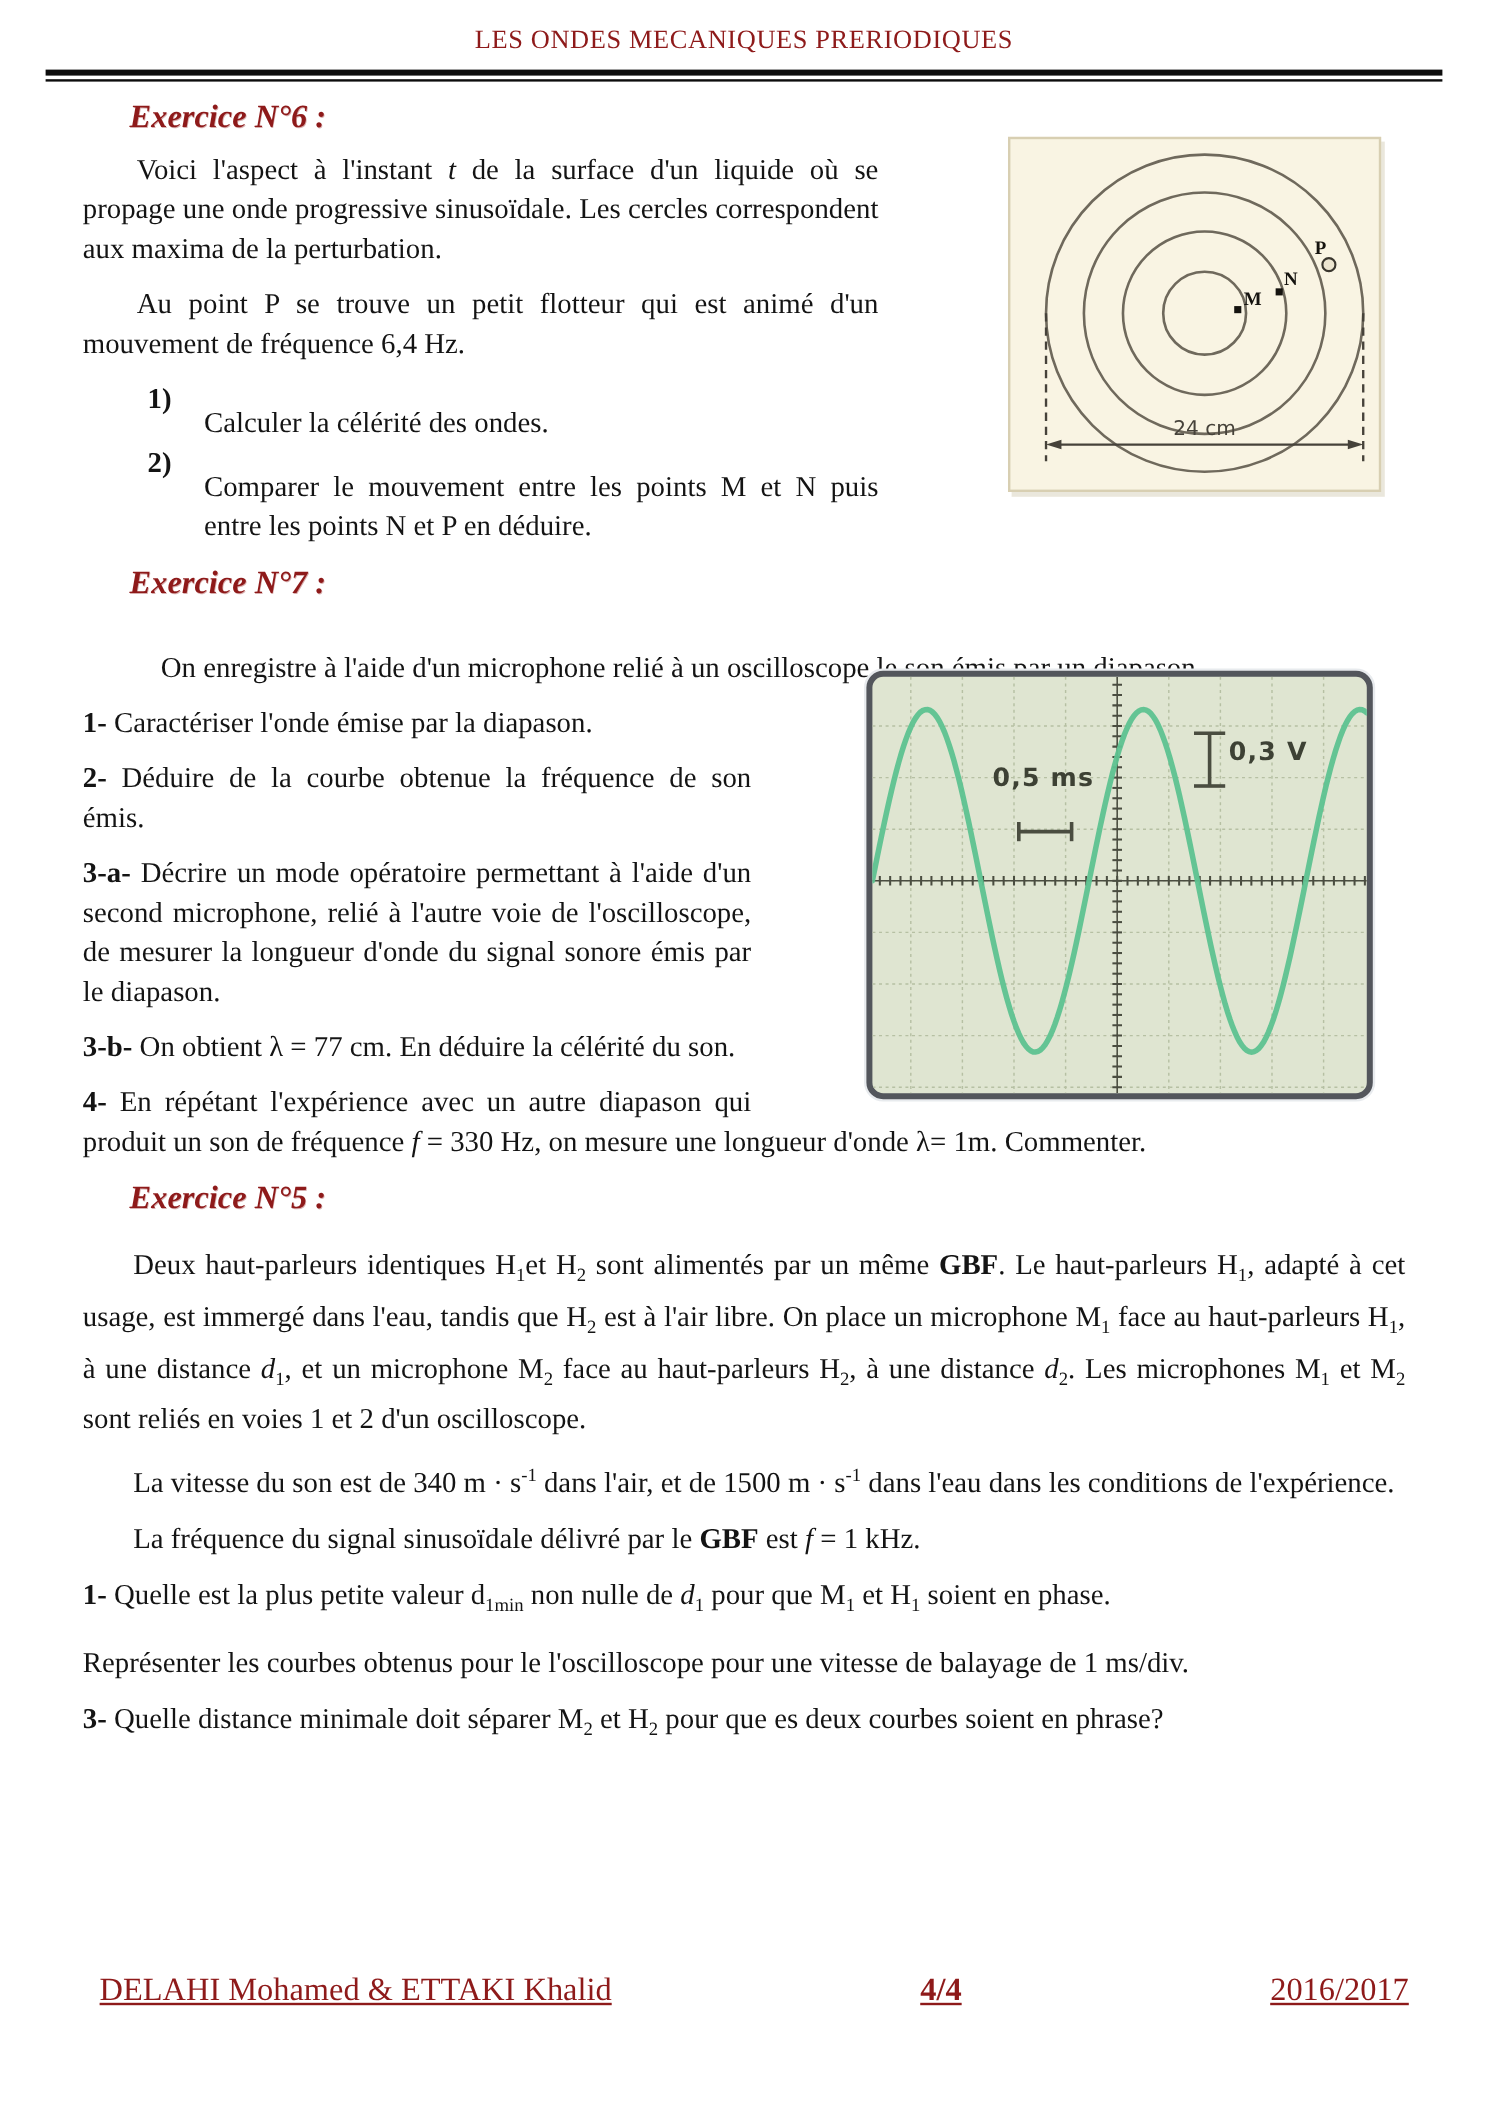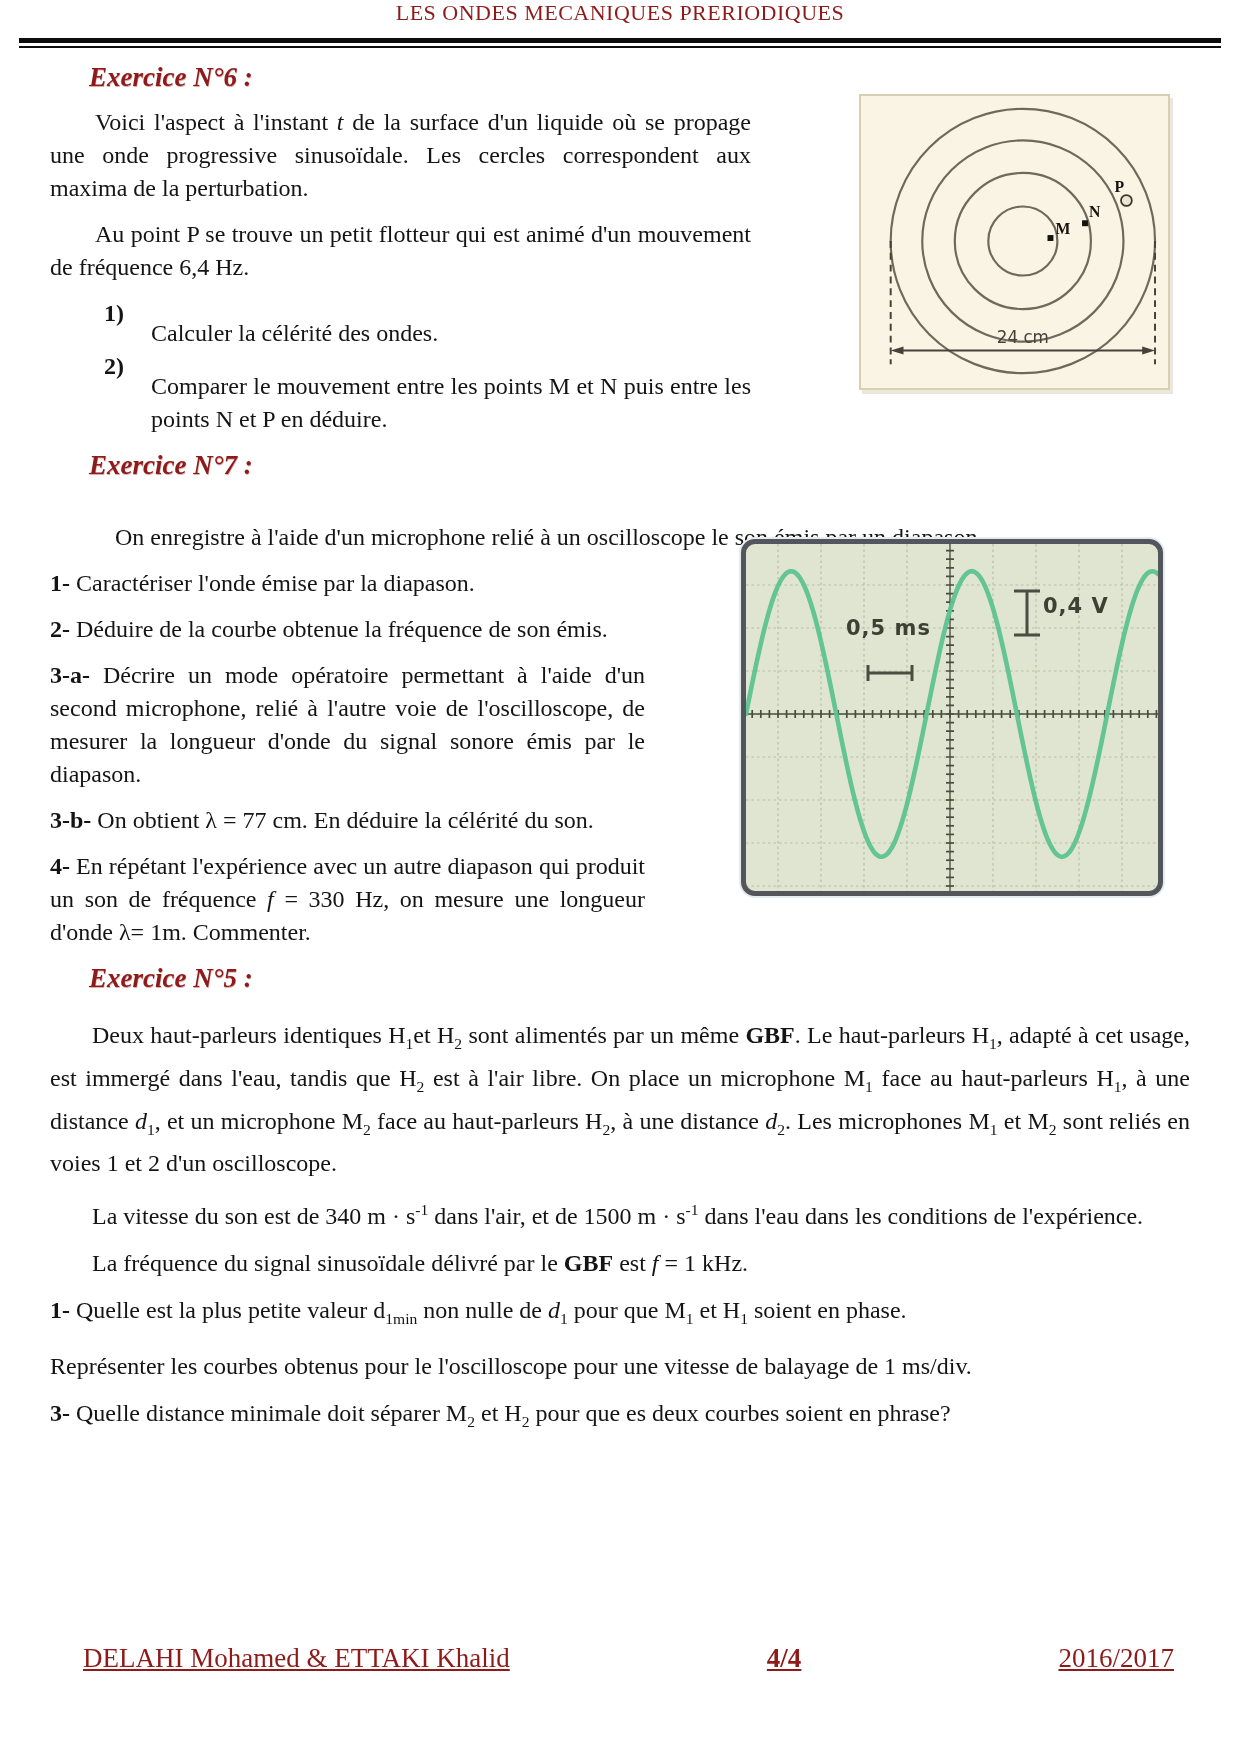--- a/index.html
+++ b/index.html
@@ -1,19 +1,19 @@
 <!DOCTYPE html>
 <html><head>
 <meta charset="utf-8">
 <style>
   html,body{margin:0;padding:0;background:#ffffff;}
   .page{position:relative;width:1240px;height:1754px;background:#ffffff;overflow:hidden;
         font-family:"Liberation Serif","DejaVu Serif",serif;color:#141414;}
-  .inner{padding:0 37px;}
-  .doc-title{margin:0;text-align:center;font-size:22px;font-weight:normal;
+  .inner{padding:0 56px;}
+  .doc-title{margin:0;padding-top:20px;text-align:center;font-size:22px;font-weight:normal;
              letter-spacing:.5px;color:#8e1a1a;}
   .rule{margin:12px -18px 0 -18px;border-top:5px solid #0d0d0d;border-bottom:2px solid #0d0d0d;height:3px;}
   .ex-title{clear:both;font-style:italic;font-weight:bold;font-size:27px;color:#8e1a1a;
             margin:14px 0 0 52px;text-shadow:0.6px 0.6px 0 rgba(142,26,26,.35);}
   .body-text{font-size:24px;line-height:33px;text-align:justify;}
   .mt6{margin-top:6px;}
   p{margin:13px;}
   .ind45{text-indent:45px;}
   .ind65{text-indent:65px;}
   .ind42{text-indent:42px;}
@@ -202,21 +202,21 @@
             <line x1="200" y1="342.0000000000001" x2="208" y2="342.0000000000001" stroke="#4a4d40" stroke-width="1.7"></line>
             <path d="M0 170.0 L2 160.1 L4 150.2 L6 140.4 L8 130.8 L10 121.3 L12 112.1 L14 103.2 L16 94.6 L18 86.3 L20 78.5 L22 71.1 L24 64.2 L26 57.8 L28 51.9 L30 46.6 L32 41.9 L34 37.8 L36 34.4 L38 31.6 L40 29.5 L42 28.1 L44 27.4 L46 27.3 L48 27.9 L50 29.3 L52 31.3 L54 34.0 L56 37.3 L58 41.3 L60 45.9 L62 51.1 L64 56.9 L66 63.2 L68 70.0 L70 77.4 L72 85.1 L74 93.3 L76 101.9 L78 110.8 L80 119.9 L82 129.3 L84 139.0 L86 148.7 L88 158.6 L90 168.5 L92 178.4 L94 188.3 L96 198.1 L98 207.8 L100 217.3 L102 226.5 L104 235.5 L106 244.2 L108 252.5 L110 260.4 L112 267.8 L114 274.8 L116 281.3 L118 287.2 L120 292.6 L122 297.4 L124 301.6 L126 305.1 L128 308.0 L130 310.2 L132 311.7 L134 312.6 L136 312.7 L138 312.2 L140 311.0 L142 309.1 L144 306.5 L146 303.3 L148 299.4 L150 294.9 L152 289.7 L154 284.0 L156 277.8 L158 271.0 L160 263.8 L162 256.1 L164 247.9 L166 239.4 L168 230.6 L170 221.5 L172 212.1 L174 202.5 L176 192.7 L178 182.9 L180 173.0 L182 163.0 L184 153.2 L186 143.3 L188 133.7 L190 124.1 L192 114.9 L194 105.8 L196 97.1 L198 88.8 L200 80.8 L202 73.3 L204 66.2 L206 59.6 L208 53.6 L210 48.1 L212 43.3 L214 39.0 L216 35.4 L218 32.4 L220 30.1 L222 28.5 L224 27.5 L226 27.2 L228 27.7 L230 28.8 L232 30.6 L234 33.1 L236 36.2 L238 40.0 L240 44.4 L242 49.5 L244 55.1 L246 61.2 L248 67.9 L250 75.1 L252 82.7 L254 90.8 L256 99.3 L258 108.1 L260 117.2 L262 126.5 L264 136.1 L266 145.8 L268 155.6 L270 165.5 L272 175.5 L274 185.4 L276 195.2 L278 204.9 L280 214.4 L282 223.8 L284 232.8 L286 241.6 L288 250.0 L290 258.0 L292 265.6 L294 272.8 L296 279.4 L298 285.5 L300 291.1 L302 296.0 L304 300.4 L306 304.1 L308 307.2 L310 309.6 L312 311.3 L314 312.4 L316 312.8 L318 312.4 L320 311.4 L322 309.7 L324 307.3 L326 304.3 L328 300.6 L330 296.3 L332 291.3 L334 285.8 L336 279.7 L338 273.1 L340 266.0 L342 258.4 L344 250.4 L346 242.0 L348 233.3 L350 224.2 L352 214.9 L354 205.4 L356 195.7 L358 185.9 L360 176.0 L362 166.0 L364 156.1 L366 146.3 L368 136.5 L370 127.0 L372 117.6 L374 108.5 L376 99.7 L378 91.2 L380 83.1 L382 75.5 L384 68.3 L386 61.5 L388 55.4 L390 49.7 L392 44.7 L394 40.2 L396 36.4 L398 33.2 L400 30.7 L402 28.9 L404 27.7 L406 27.3 L408 27.5 L410 28.4 L412 30.0" fill="none" stroke="#5dc290" stroke-width="4.6" stroke-linecap="round" opacity="0.95"></path>
             <line x1="122" y1="129" x2="166" y2="129" stroke="#4a4d40" stroke-width="3"></line>
             <line x1="122" y1="121" x2="122" y2="137" stroke="#4a4d40" stroke-width="3"></line>
             <line x1="166" y1="121" x2="166" y2="137" stroke="#4a4d40" stroke-width="3"></line>
             <line x1="281" y1="47" x2="281" y2="91" stroke="#4a4d40" stroke-width="3"></line>
             <line x1="268" y1="47" x2="294" y2="47" stroke="#4a4d40" stroke-width="3"></line>
             <line x1="268" y1="91" x2="294" y2="91" stroke="#4a4d40" stroke-width="3"></line>
           </svg>
         <div class="scope-label lbl-time">0,5 ms</div>
-        <div class="scope-label lbl-volt">0,4 V</div>
+        <div class="scope-label lbl-volt">0,3 V</div>
       </div>
       <p><b>1-</b> Caractériser l'onde émise par la diapason.</p>
       <p><b>2-</b> Déduire de la courbe obtenue la fréquence de son émis.</p>
       <p><b>3-a-</b> Décrire un mode opératoire permettant à l'aide d'un second microphone, relié à l'autre voie de l'oscilloscope, de mesurer la longueur d'onde du signal sonore émis par le diapason.</p>
       <p><b>3-b-</b> On obtient λ = 77 cm. En déduire la célérité du son.</p>
       <p><b>4-</b> En répétant l'expérience avec un autre diapason qui produit un son de fréquence <i>f</i> = 330 Hz, on mesure une longueur d'onde λ= 1m. Commenter.</p>
     </div>
 
     <div class="ex-title">Exercice N°5 :</div>
     <div class="body-text ex8-body">

